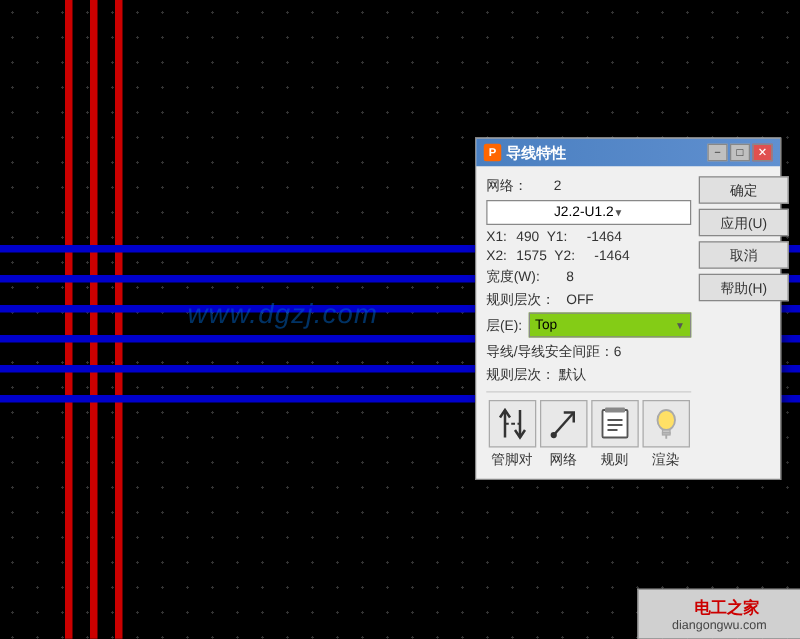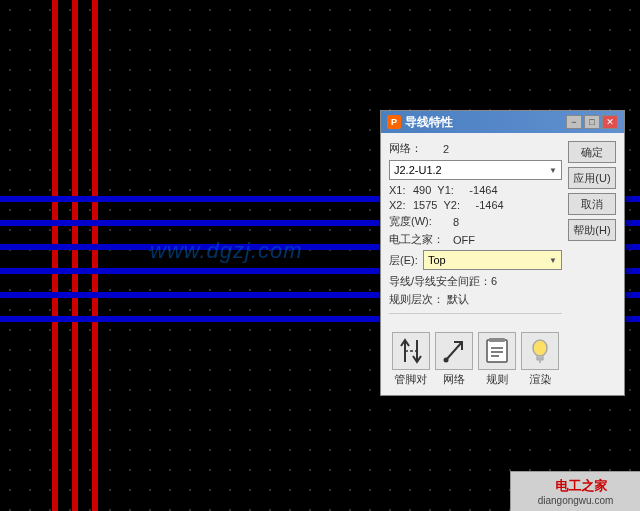--- a/index.html
+++ b/index.html
@@ -232,21 +232,21 @@
       color: #333;
       min-width: 50px;
     }
     .combo-box {
       flex: 1;
       height: 20px;
       background: white;
       border: 1px solid #888;
       display: flex;
       align-items: center;
-      justify-content: space-between;
+      justify-content: center;
       padding: 0 4px;
       font-size: 11px;
     }
     .combo-arrow {
       font-size: 8px;
       color: #555;
     }
 
     .xy-row {
       display: flex;
@@ -270,21 +270,21 @@
 
     .layer-row {
       display: flex;
       align-items: center;
       margin-bottom: 4px;
     }
     .layer-label { font-size: 11px; color: #333; min-width: 30px; }
     .layer-combo {
       flex: 1;
       height: 20px;
-      background: #fef9c3;
+      background: #84cc16;
       border: 1px solid #888;
       display: flex;
       align-items: center;
       justify-content: space-between;
       padding: 0 4px;
       font-size: 11px;
     }
 
     .spacing-row {
       font-size: 11px;
@@ -297,21 +297,21 @@
       margin-bottom: 6px;
     }
 
     
     .icon-row {
       display: flex;
       justify-content: space-around;
       align-items: center;
       margin-top: 4px;
       border-top: 1px solid #ccc;
-      padding-top: 18px;
+      padding-top: 6px;
     }
     .icon-item {
       display: flex;
       flex-direction: column;
       align-items: center;
       gap: 2px;
       cursor: pointer;
     }
     .icon-box {
       width: 38px;
@@ -334,21 +334,21 @@
     .dialog-left {
       flex: 1;
     }
     .dialog-right {
       display: flex;
       flex-direction: column;
       gap: 4px;
       padding-left: 6px;
     }
     .action-btn {
-      width: 48px;
+      width: 72px;
       height: 22px;
       background: #e0e0e0;
       border: 1px solid #888;
       font-size: 11px;
       color: #333;
       cursor: pointer;
       display: flex;
       align-items: center;
       justify-content: center;
     }
@@ -421,21 +421,21 @@
           <span class="xy-coord">-1464</span>
         </div>
 
         <div class="info-row">
           <span class="info-label">宽度(W):</span>
           <span class="info-value">8</span>
         </div>
 
 
         <div class="info-row">
-          <span class="info-label">电工之家：</span>
+          <span class="info-label">规则层次：</span>
           <span class="info-value">OFF</span>
         </div>
 
         <div class="layer-row">
           <span class="layer-label">层(E):</span>
           <div class="layer-combo" style="width:130px; margin-left:4px;">
             <span>Top</span>
             <span class="combo-arrow">▼</span>
           </div>
         </div>

